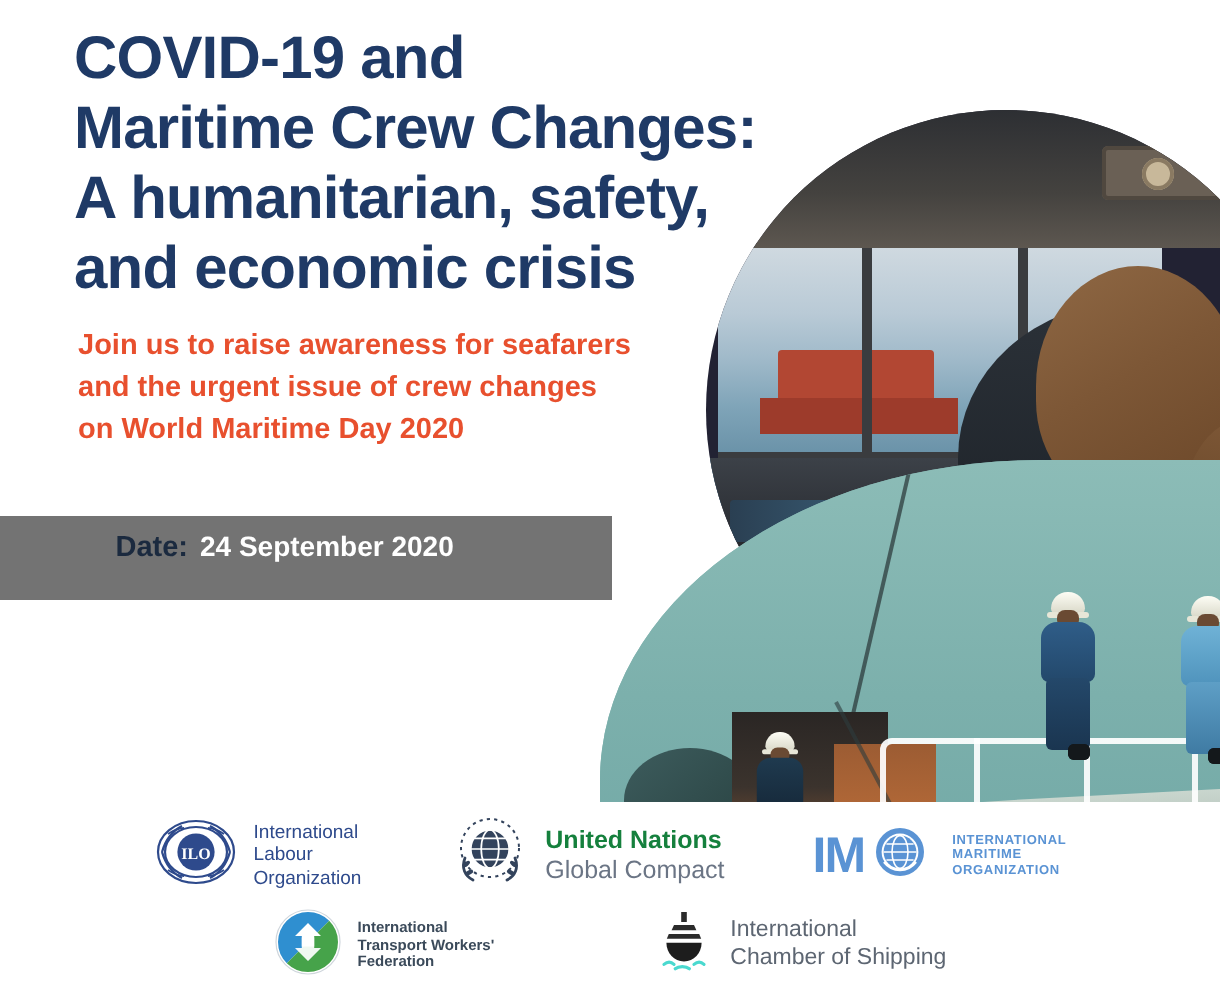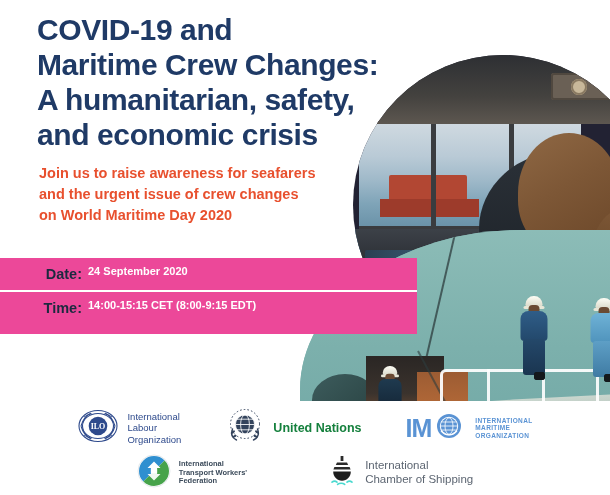--- a/index.html
+++ b/index.html
@@ -215,24 +215,25 @@
   .kicker {
     position:absolute; left:39px; top:163px; width:330px;
     font-size:14.5px; line-height:1.45; font-weight:700;
     color:#e8502e;
     white-space:pre-line;
     z-index:5;
   }
 
   
   .details {
-    position:absolute; left:0; top:258px; width:417px;
-    background:#ec4899;
+    position:absolute; left:0; top:258px; width:306px;
+    background:#737373;
     z-index:6;
     padding-bottom:6px;
+    padding-left:12px;
   }
   .detail-row {
     display:flex;
     align-items:flex-start;
     padding:6px 0 6px 0;
     border-bottom:2px solid #ffffff;
   }
   .detail-row:last-child { border-bottom:none; padding-bottom:10px; }
   .detail-label {
     flex:0 0 auto;
@@ -240,21 +241,21 @@
     text-align:right;
     padding-right:6px;
     color:#1b2a3f;
     font-weight:700;
     font-size:14.5px;
     line-height:1.38;
   }
   .detail-value {
     color:#ffffff;
     font-weight:700;
-    font-size:11px;
+    font-size:14px;
     line-height:1.38;
     white-space:pre-line;
     padding-right:8px;
   }
 
   
   .logo-bar {
     position:absolute; left:0; bottom:0; width:610px;
     background:#ffffff;
     z-index:9;
@@ -355,24 +356,20 @@
 
   <div class="kicker">Join us to raise awareness for seafarers
 and the urgent issue of crew changes
 on World Maritime Day 2020</div>
 
   <div class="details">
     <div class="detail-row">
       <div class="detail-label">Date:</div>
       <div class="detail-value">24 September 2020</div>
     </div>
-    <div class="detail-row">
-      <div class="detail-label">Time:</div>
-      <div class="detail-value">14:00-15:15 CET (8:00-9:15 EDT)</div>
-    </div>
   </div>
 
   <div class="logo-bar">
 
     <div class="logo-row row1">
 
       <div class="logo">
         <span class="mark">
           <svg width="42" height="36" viewBox="0 0 42 36">
             <g fill="none" stroke="#2e4a8c" stroke-width="1.1">
@@ -416,20 +413,21 @@
             <g fill="#33435c">
               <ellipse cx="8.2" cy="24" rx="2.1" ry="1.1" transform="rotate(-40 8.2 24)"></ellipse>
               <ellipse cx="9.6" cy="28.2" rx="2.1" ry="1.1" transform="rotate(-25 9.6 28.2)"></ellipse>
               <ellipse cx="31.8" cy="24" rx="2.1" ry="1.1" transform="rotate(40 31.8 24)"></ellipse>
               <ellipse cx="30.4" cy="28.2" rx="2.1" ry="1.1" transform="rotate(25 30.4 28.2)"></ellipse>
             </g>
           </svg>
         </span>
         <span class="txt">
           <span class="ungc-txt1" style="display:block">United Nations</span>
+          <span class="ungc-txt2" style="display:block">Global Compact</span>
         </span>
       </div>
 
       <div class="logo">
         <span class="imo-word">IM</span>
         <span class="mark" style="margin-left:-3px">
           <svg width="26" height="26" viewBox="0 0 26 26">
             <circle cx="13" cy="13" r="12" fill="#5a93d4"></circle>
             <circle cx="13" cy="13" r="9.2" fill="#ffffff"></circle>
             <circle cx="13" cy="13" r="8.2" fill="#5a93d4"></circle>

